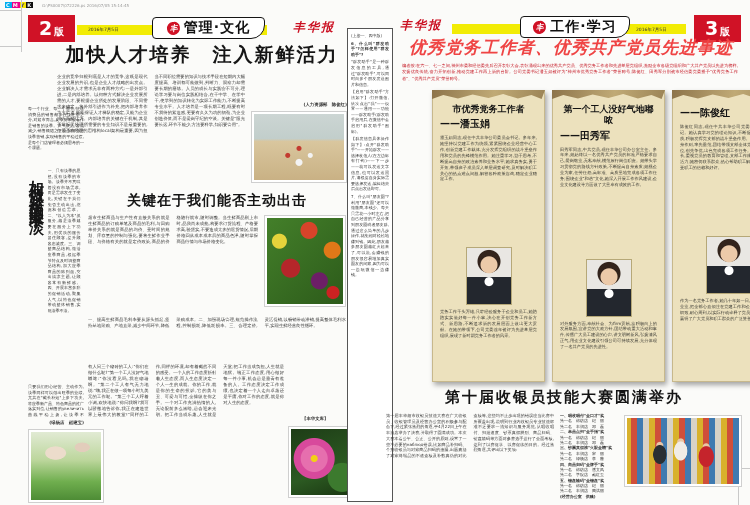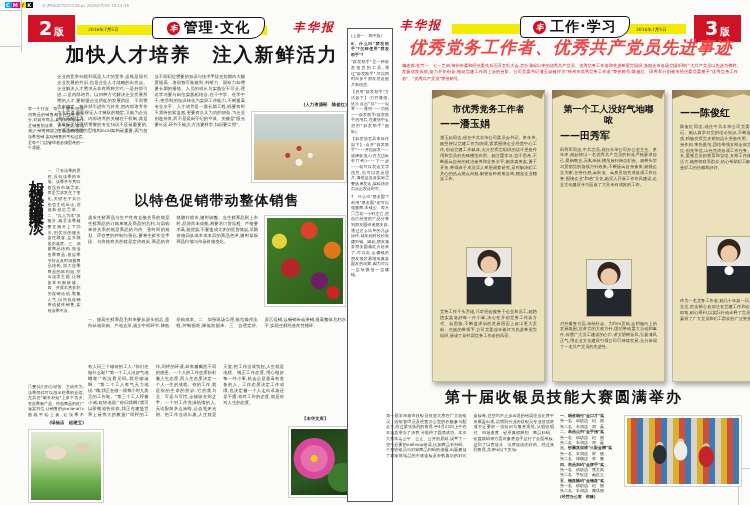--- a/index.html
+++ b/index.html
@@ -152,21 +152,21 @@
   <div style="display:flex;gap:3px;margin-top:4px;">
     <div class="vert-title" style="height:212px;">如何做好超市的淡季不淡</div>
     <div class="btxt" style="width:33px;height:212px;font-size:4px;">一、只有淡季的思想,没有淡季的市场。淡季并不意味着没有市场需求,而是需求发生了变化,关键在于我们能否主动出击,挖掘和创造需求。二、"以人为本"抓服务,越是淡季越要在服务上下功夫,用优质的服务留住顾客,提升顾客忠诚度。三、调整商品结构,做活应季商品,根据季节特点及时调整商品结构,加大应季商品的陈列面,突出清凉主题,让顾客常有新鲜感。四、开展丰富多彩的促销活动,聚集人气,以特色促销带动整体销售,实现淡季不淡。</div>
   </div>
   <div class="btxt" style="height:34px;margin-top:4px;font-size:4px;">只要我们用心经营、主动作为,淡季同样可以做出旺季的业绩,尤其在"截长补短"上多下功夫,将应季新产品、特色商品的推广落实到位,让销售的увеличить曲线平稳上扬,让淡季不再"淡"。</div>
   <div class="byline" style="text-align:right;margin-top:2px;">(绿杨店　赵建宝)</div>
   <div class="photo photo-mushroom" style="width:76px;height:74px;margin-top:4px;"></div>
 </div>
 
 <div class="abs" style="left:88px;top:192px;width:258px;">
-  <div class="h-black" style="font-size:14px;letter-spacing:1px;">以特色促销带动整体销售</div>
+  <div class="h-black" style="font-size:14px;letter-spacing:1px;">关键在于我们能否主动出击</div>
   <div style="display:flex;gap:6px;margin-top:5px;">
     <div class="btxt" style="width:170px;height:96px;column-count:2;column-gap:7px;">超市生鲜商品与生产性有直接关系的就是生鲜商品的订购单笔及商品的毛利,与回购单价关系的就是商品的均价、受时间的规划、库存量的控制与强化,要将生鲜作业手段、与价格有关的就是定价政策,商品的价格随行就市,随时调整。当生鲜商品刚上市时,品质尚未成熟,构要求订货流程、产格要求高,验货实,不要造成太多的退货情况,后期价格回落成本成本后的商品色泽,随时掌握商品行情与市场价格变化。</div>
     <div class="photo photo-produce" style="width:82px;height:92px;"></div>
   </div>
   <div class="btxt" style="width:258px;height:48px;column-count:3;column-gap:7px;margin-top:6px;">一、提高生鲜商品毛利率要从源头抓起,坚持基地采购、产地直采,减少中间环节,降低采购成本。二、加强现场管理,规范操作流程,控制损耗,降低耗损率。三、合理定价,灵活促销,以畅销带动滞销,提高整体毛利水平,实现生鲜经营良性循环。</div>
 </div>
 
 <div class="abs" style="left:88px;top:356px;width:258px;">
   <div class="btxt" style="width:196px;height:108px;column-count:3;column-gap:7px;margin-top:8px;">有人问三个砌砖的工人:"你们在做什么呢?"第一个工人没好气地嘟哝:"你没看见吗,我在砌墙啊。"第二个工人有气无力地说:"嗨,我正在做一项每小时九美元的工作呢。"第三个工人哼着小调,欢快地说:"你问我啊?我可以骄傲地告诉你,我正在建造世界上最伟大的教堂!"同样的工作,同样的环境,却有着截然不同的感受。一个人的工作态度折射着人生态度,而人生态度决定一个人一生的成就。你的工作,就是你的生命的投影,它的美与丑、可爱与可憎,全操纵在你之手。一个对工作充满热情的人,无论眼前多么黑暗,总会迎来光明。把工作当成乐趣,人生就是天堂;把工作当成负担,人生就是地狱。端正工作态度,用心做好每一件小事,机会总是垂青有准备的人。工作态度决定工作成绩,也决定着一个人走向卓越还是平庸,你对工作的态度,就是你对人生的态度。</div>
   <div class="byline abs" style="left:214px;top:60px;">【丰华文库】</div>

